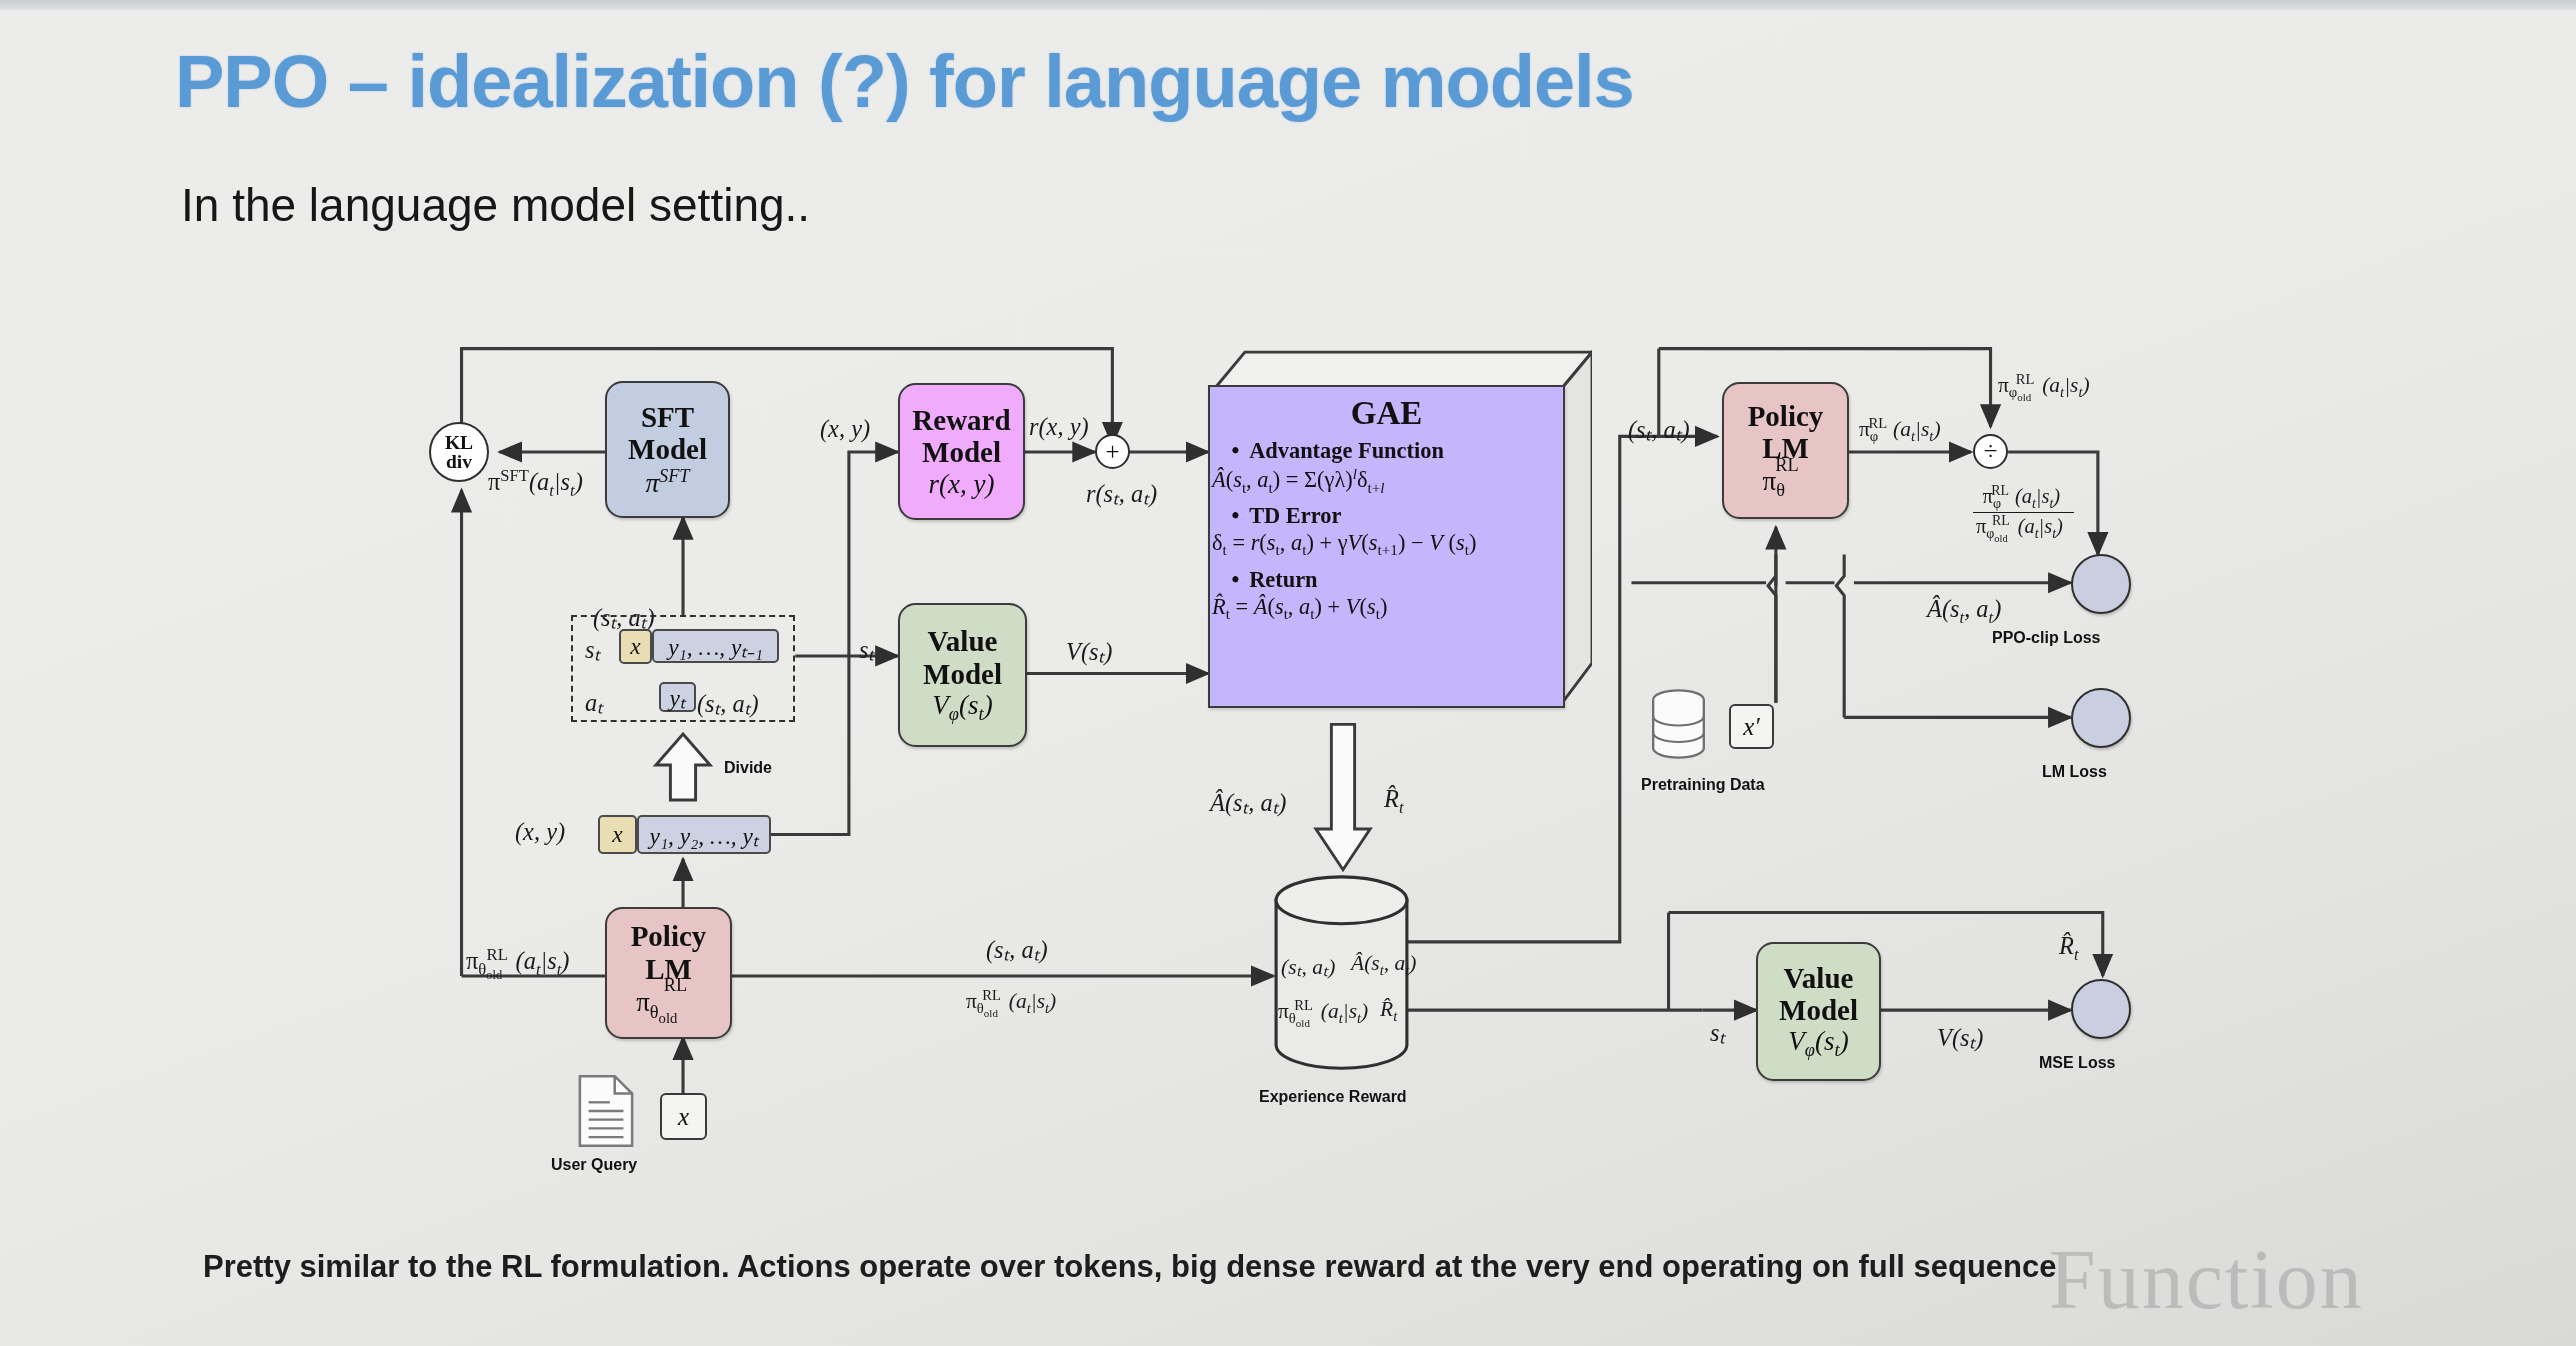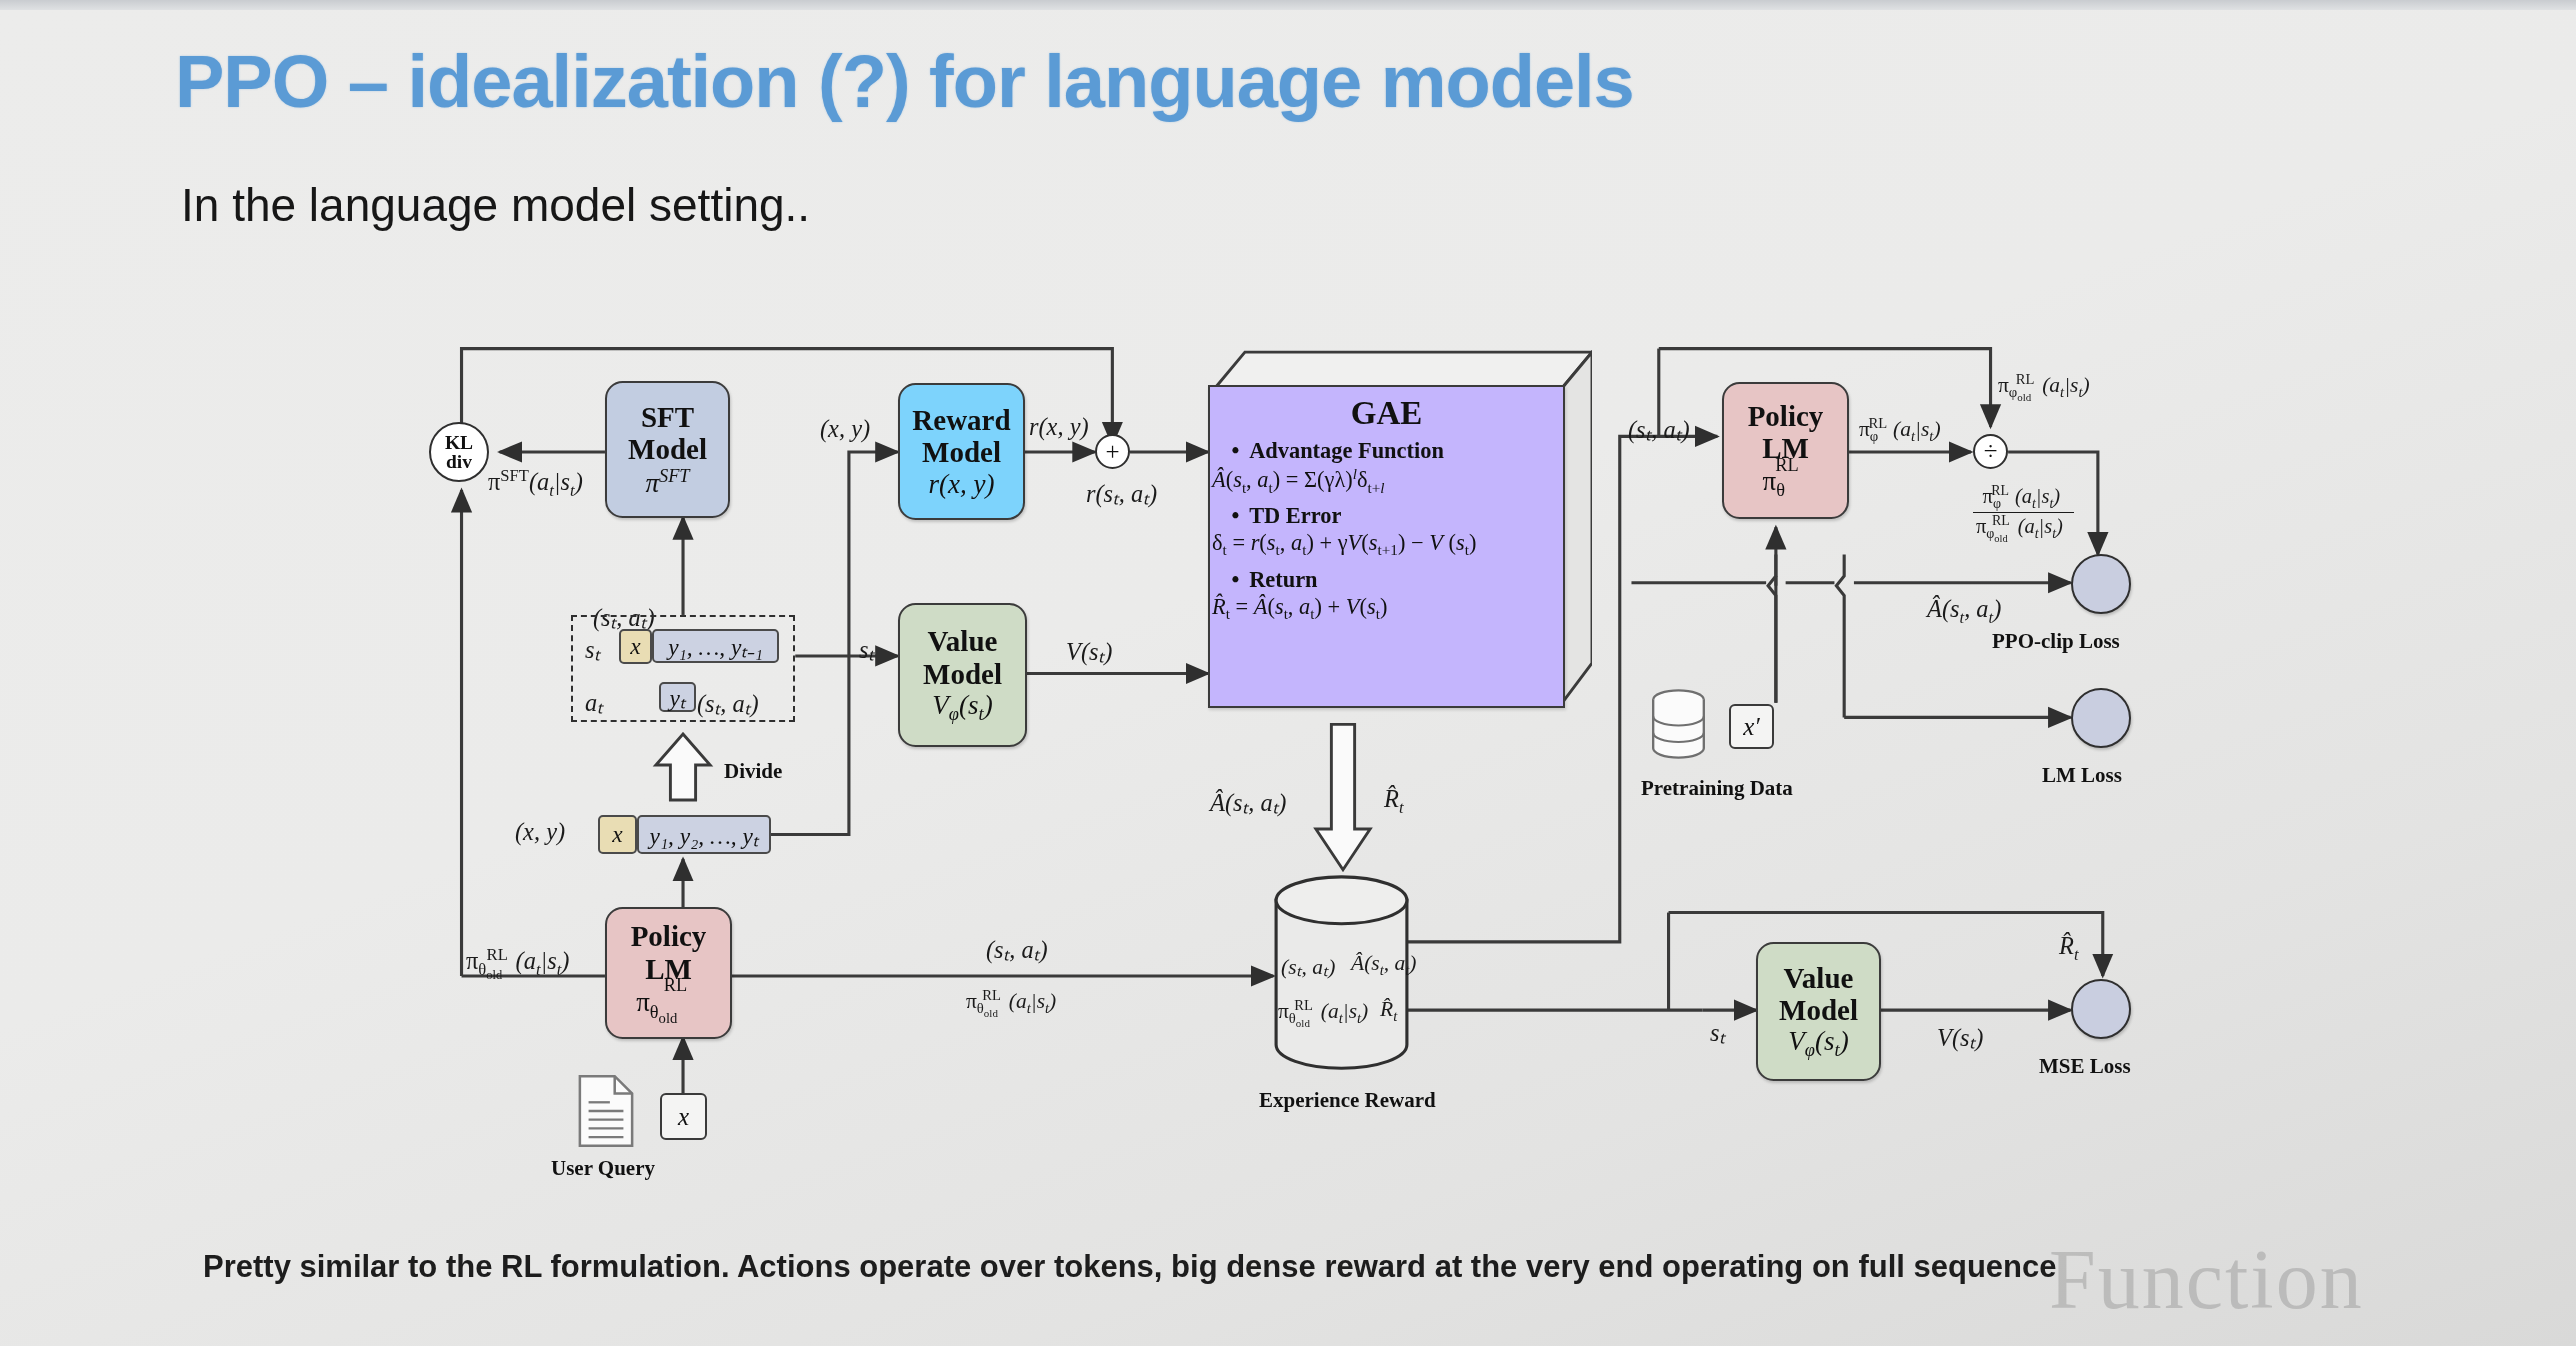--- a/index.html
+++ b/index.html
@@ -42,21 +42,21 @@
     display:flex;flex-direction:column;align-items:center;justify-content:center;
     font-family:"Liberation Serif",serif;font-weight:bold;
     color:#111;text-align:center;line-height:1.12;
     box-shadow:1px 2px 2.9px rgba(0,0,0,.18);
   }
   .mbox .l1{font-size:29px;}
   .mbox .l2{font-size:29px;}
   .mbox .l3{font-size:27px;font-weight:normal;font-style:italic;}
 
   .sft{background:#c2cde1;}
-  .reward{background:#7dd3fc;}
+  .reward{background:#f0abfc;}
   .value{background:#cfdcc6;}
   .policy{background:#e7c5c5;}
 
   .circ{
     border:2.9px solid #2f2f2f;border-radius:50%;background:#fff;
     display:flex;align-items:center;justify-content:center;
     font-family:"Liberation Serif",serif;font-weight:bold;font-size:19.5px;
     line-height:1.0;text-align:center;color:#111;
   }
   .lossdot{
@@ -68,22 +68,22 @@
     display:flex;align-items:center;justify-content:center;
     font-size:25px;font-family:"Liberation Serif",serif;color:#111;
   }
 
   .lbl{
     position:absolute;font-family:"Liberation Serif",serif;
     font-size:24.4px;color:#1b1b1b;white-space:nowrap;font-style:italic;
   }
   .lbl.sm{font-size:21.5px;}
   .cap{
-    position:absolute;font-family:Liberation Serif, serif;font-weight:bold;
-    font-size:21px;color:#111;white-space:nowrap;text-align:left;
+    position:absolute;font-family:Liberation Sans, sans-serif;font-weight:bold;
+    font-size:16px;color:#111;white-space:nowrap;text-align:left;
   }
 
   
   .gae{
     position:absolute;
     border:2.9px solid #3b3b3b;background:#c4b5fd;
     box-shadow:1px 2px 2.9px rgba(0,0,0,.15);
   }
   .gae .ttl{font-family:"Liberation Serif",serif;font-weight:bold;font-size:33px;
     text-align:center;margin-top:7.8px;color:#111;}

